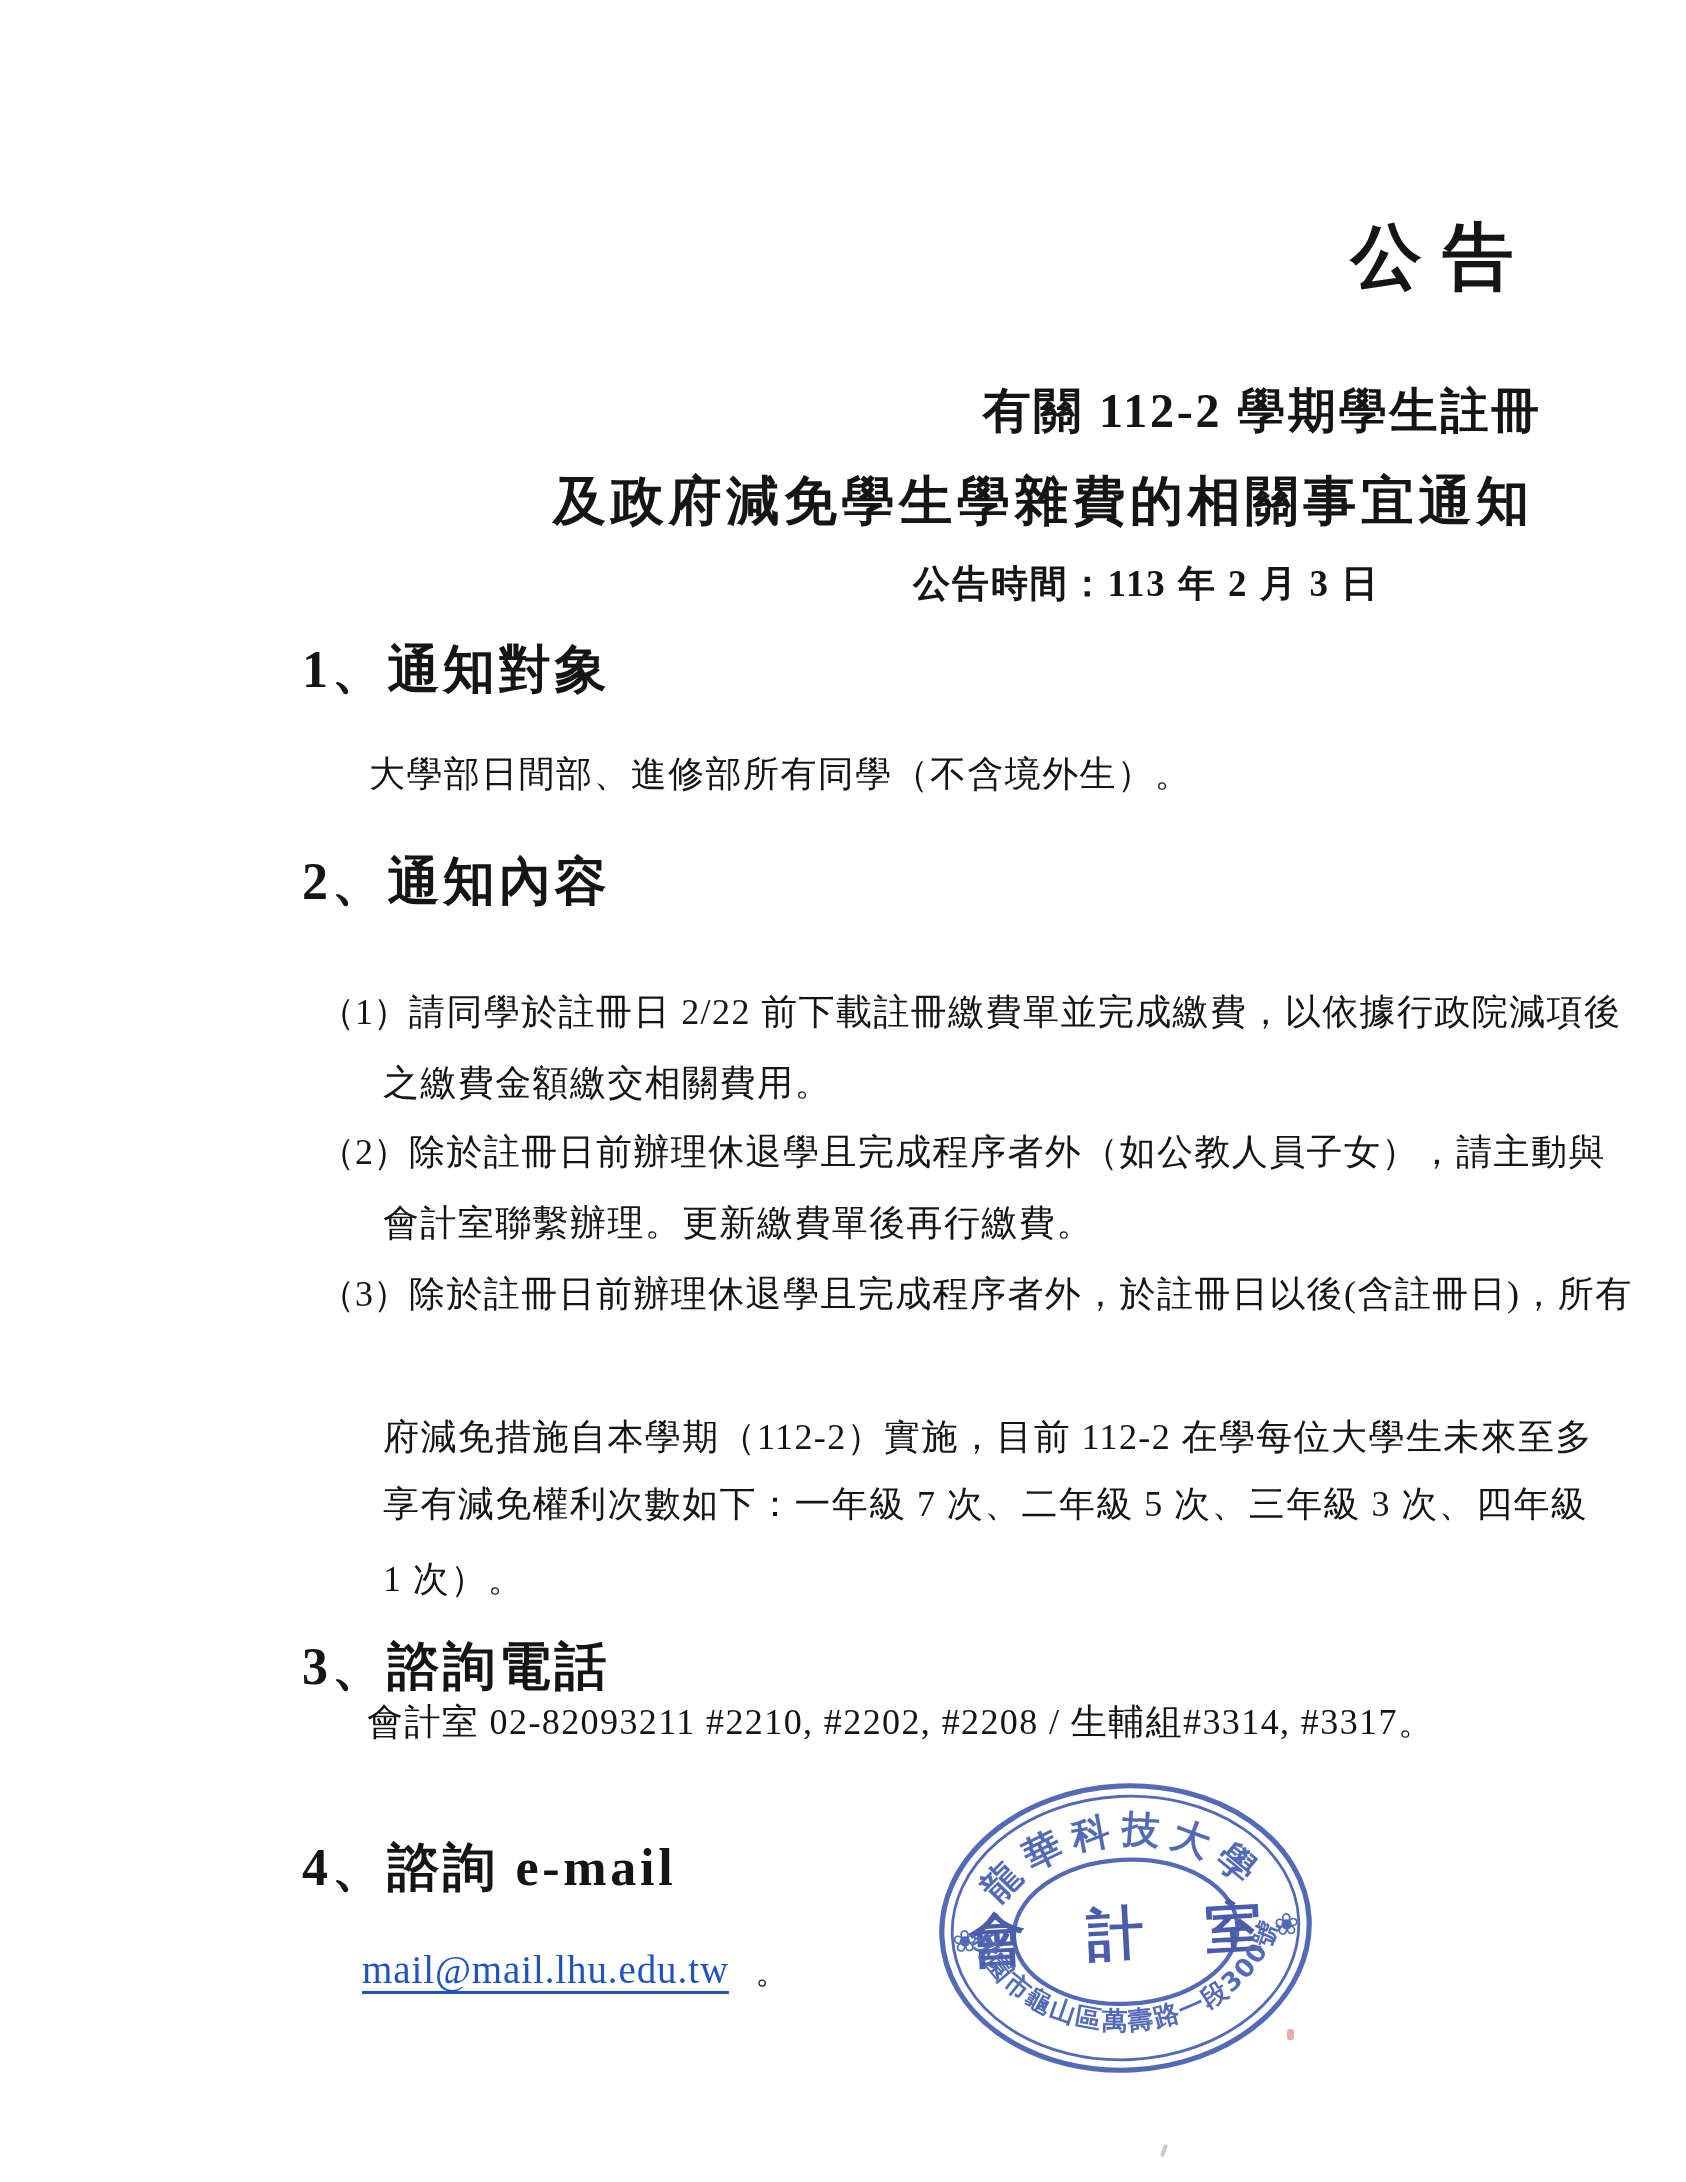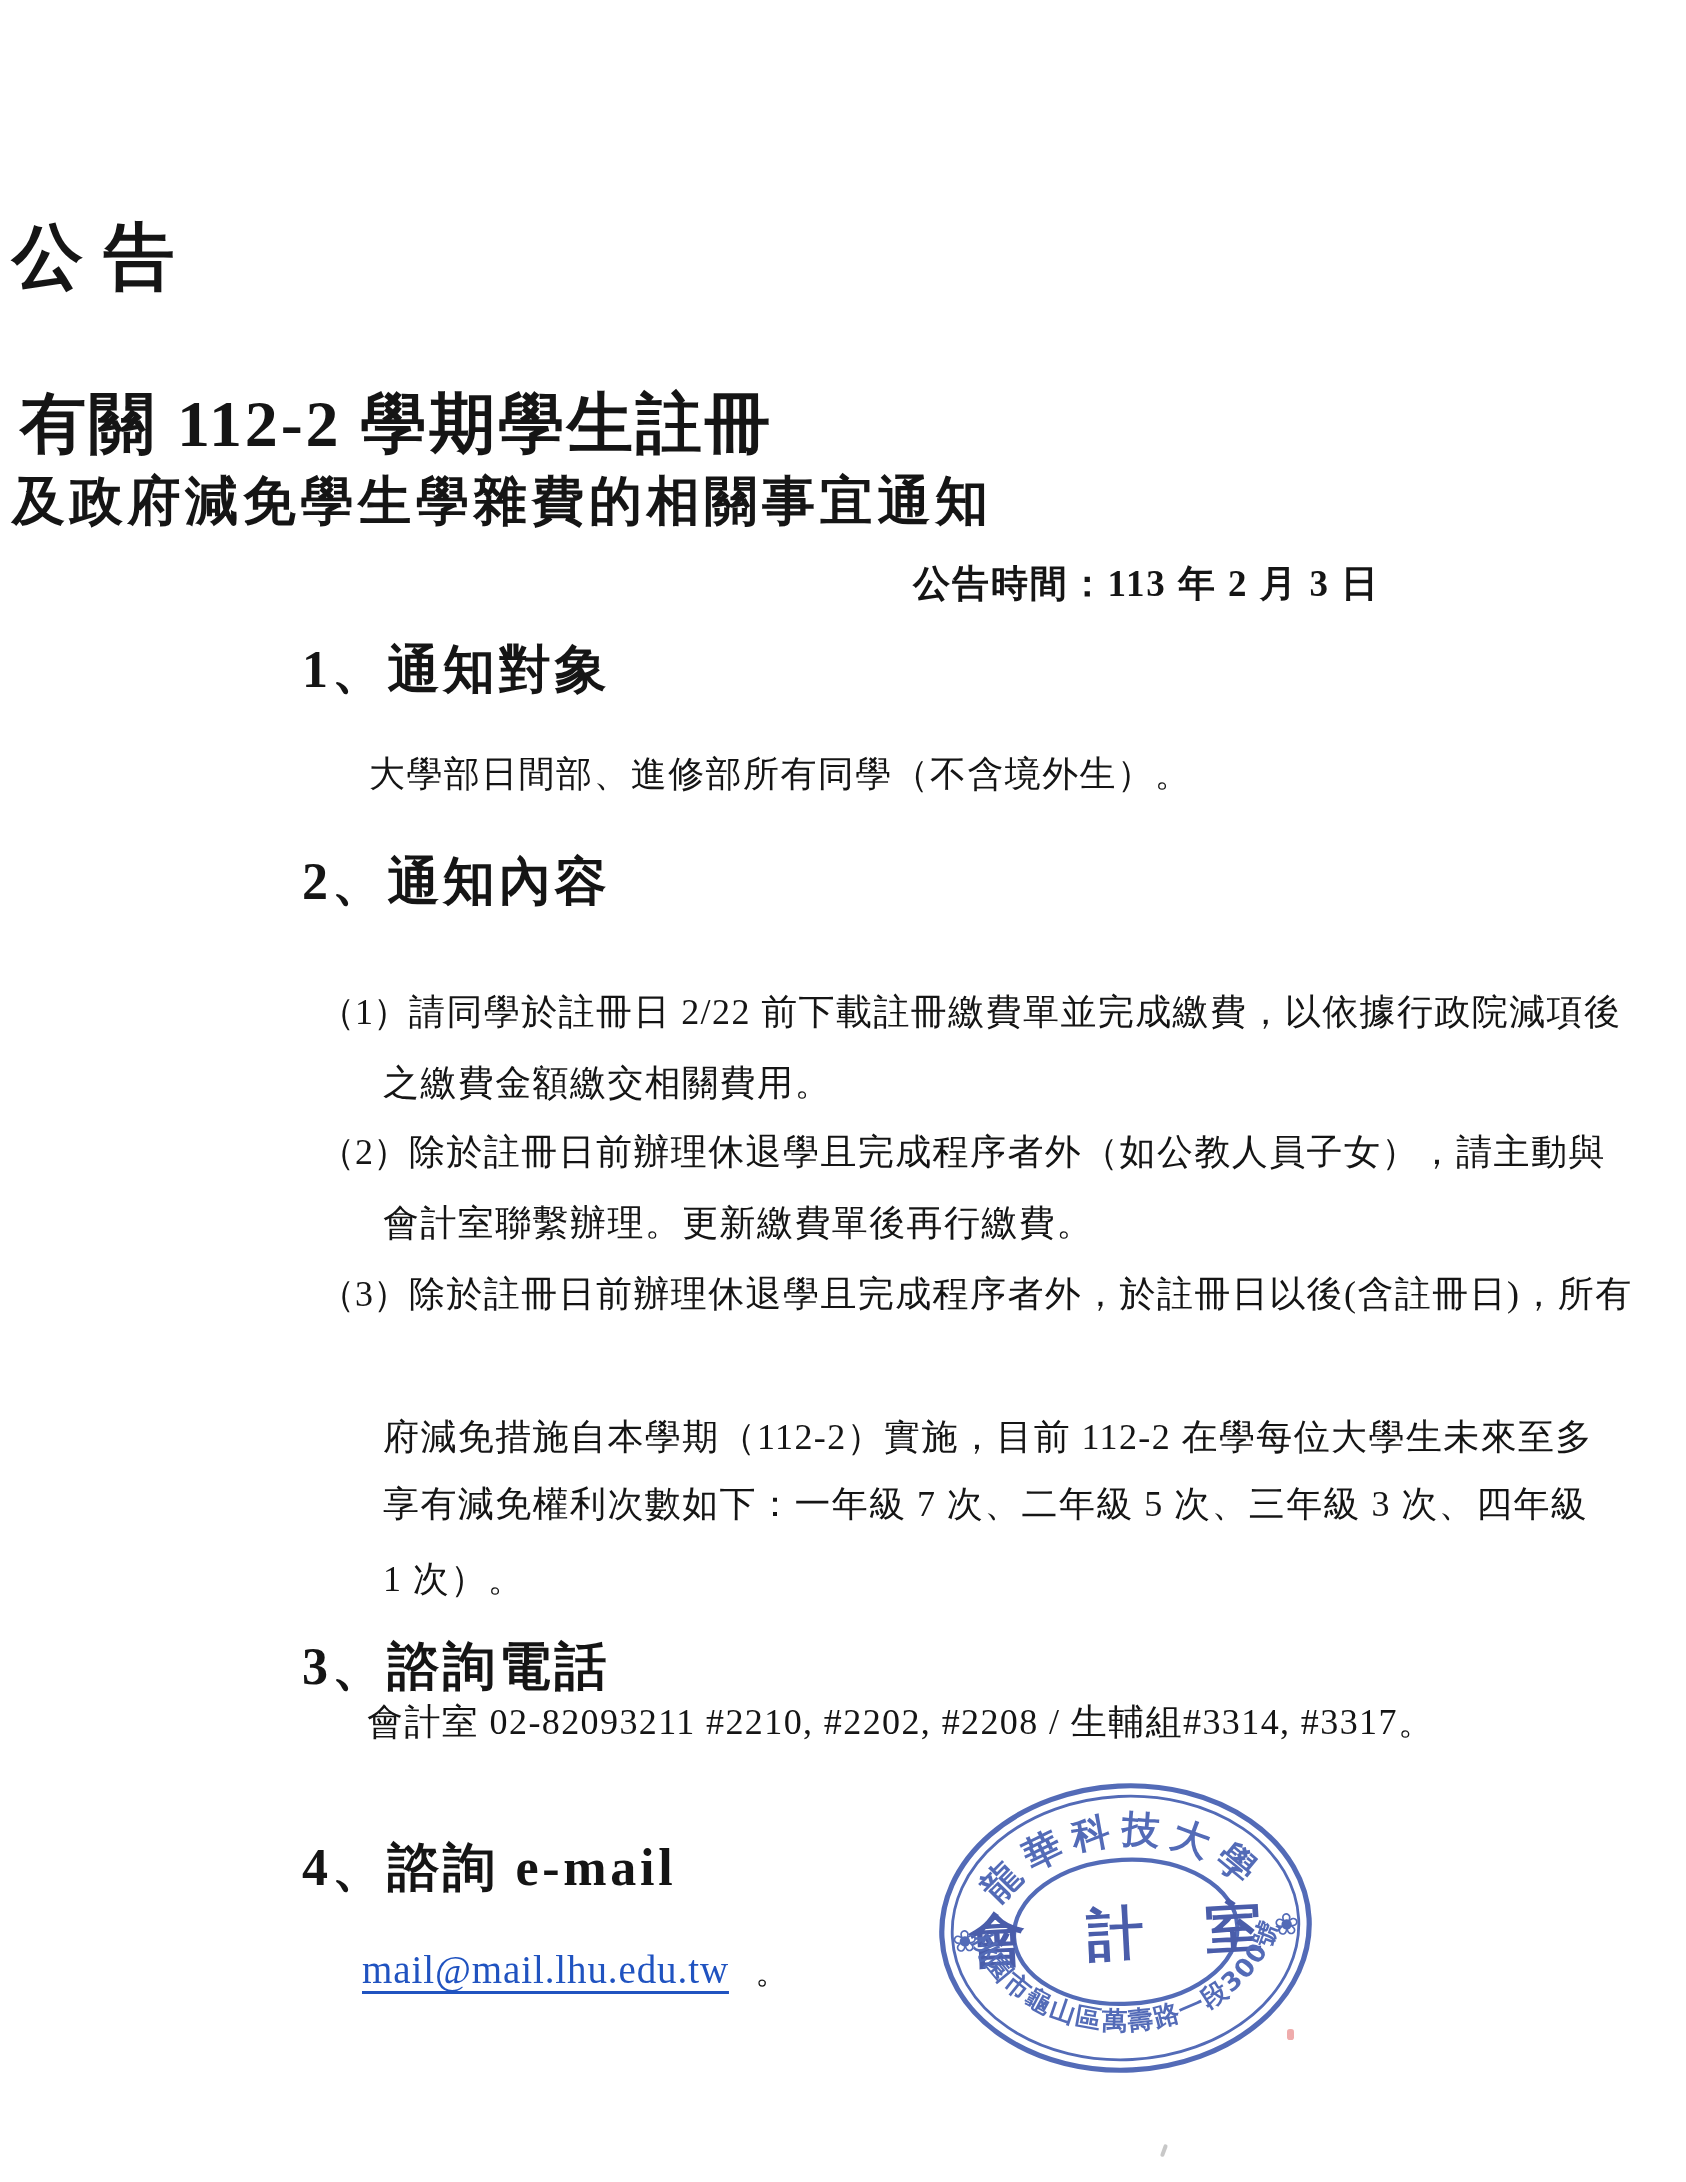--- a/index.html
+++ b/index.html
@@ -5,23 +5,23 @@
   html,body { margin:0; padding:0; background:#888; }
   .page {
     position:relative;
     width:1686px; height:2182px;
     background:#ffffff;
     font-family:"Liberation Serif","DejaVu Serif",serif;
     color:#151515;
     overflow:hidden;
   }
   .abs { position:absolute; white-space:nowrap; }
-  .center-line { left:12px; width:1530px; text-align:left; }
+  .center-line { left:4px; width:1530px; text-align:right; }
   .doc-title { top:210px; font-size:71px; font-weight:bold; letter-spacing:20.6px; }
-  .doc-sub1  { top:379px; font-size:66px; font-weight:bold; letter-spacing:2.8px;padding-left:8px; }
+  .doc-sub1  { top:379px; font-size:48px; font-weight:bold; letter-spacing:2.8px;padding-left:8px; }
   .doc-sub2  { top:466px; font-size:53px; font-weight:bold; letter-spacing:4.7px; }
   .doc-date  { top:559px; right:306px; font-size:37px; font-weight:bold; letter-spacing:1.9px; text-align:right; }
   .sec-head  { font-size:52px; font-weight:bold; letter-spacing:3.7px; }
   .body-txt  { font-size:36px; letter-spacing:1.4px; }
   .h1 { left:302px; top:635px; }
   .p1 { left:369px; top:750px; }
   .h2 { left:302px; top:847px; }
   .li-1a { left:319px; top:988px; }
   .li-1b { left:383px; top:1059px; }
   .li-2a { left:319px; top:1128px; }

